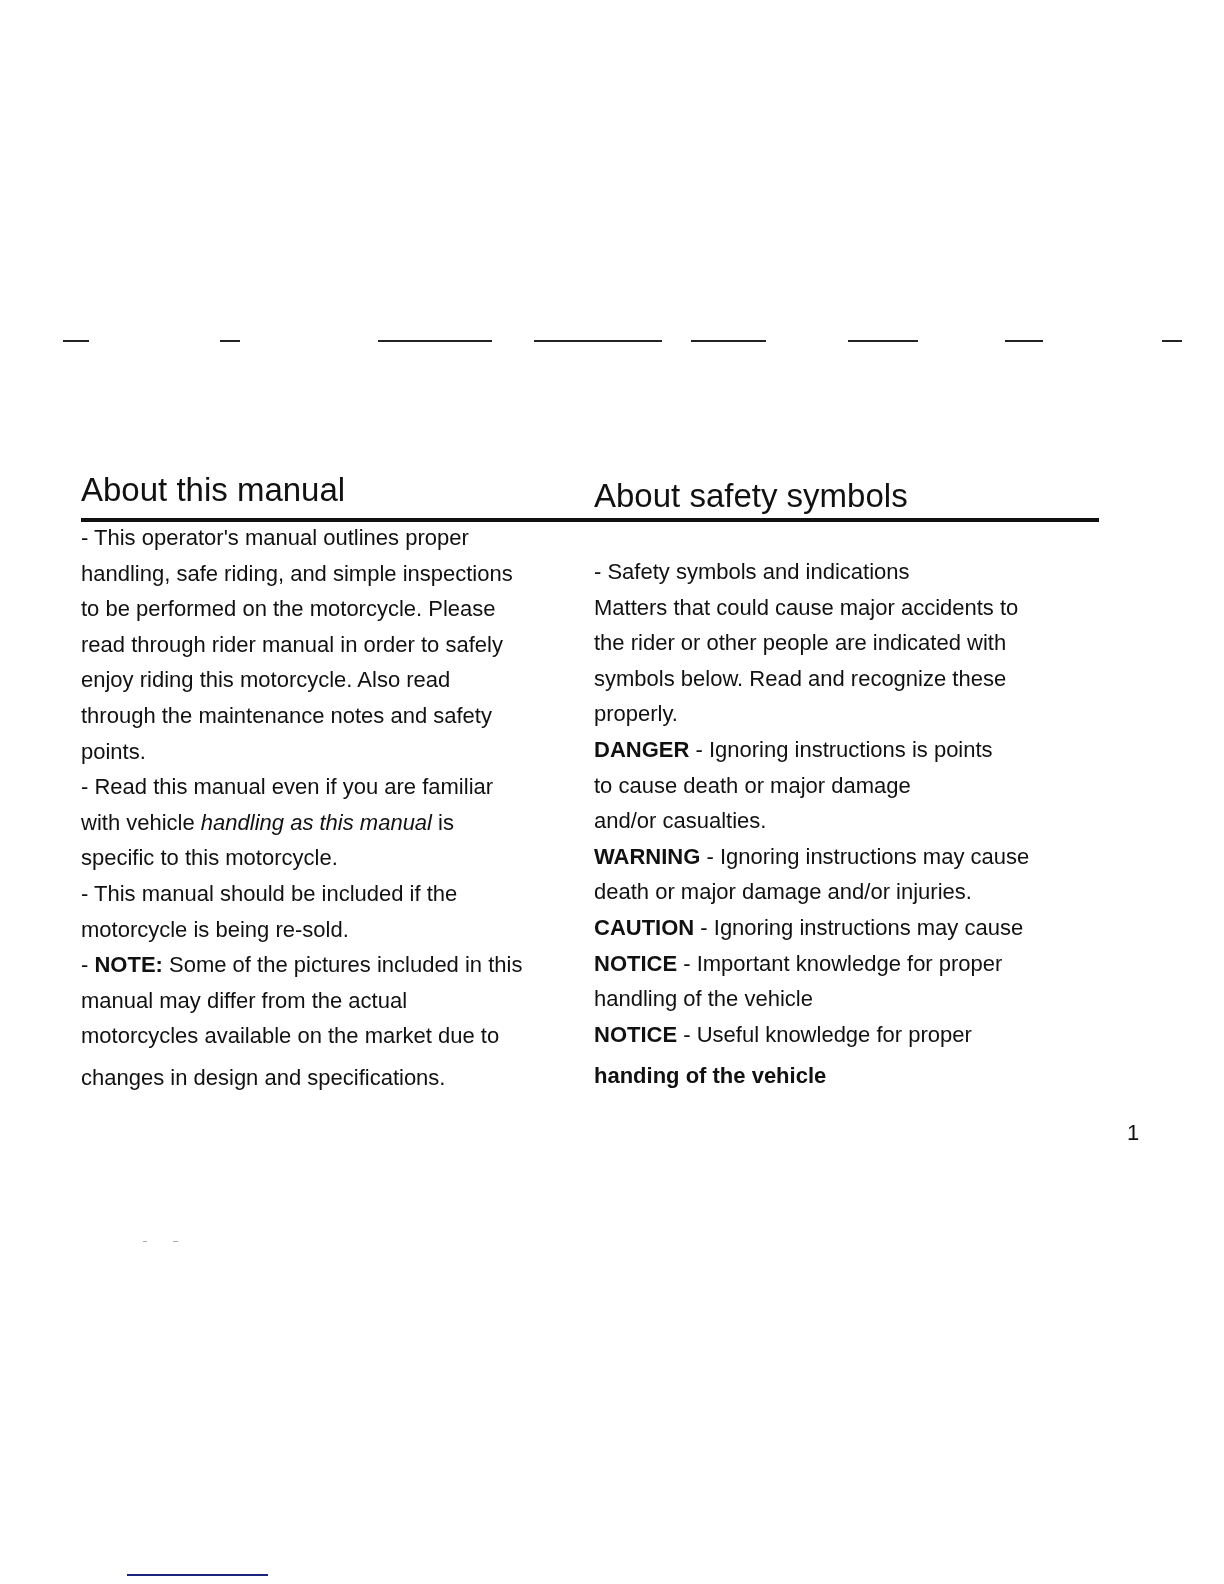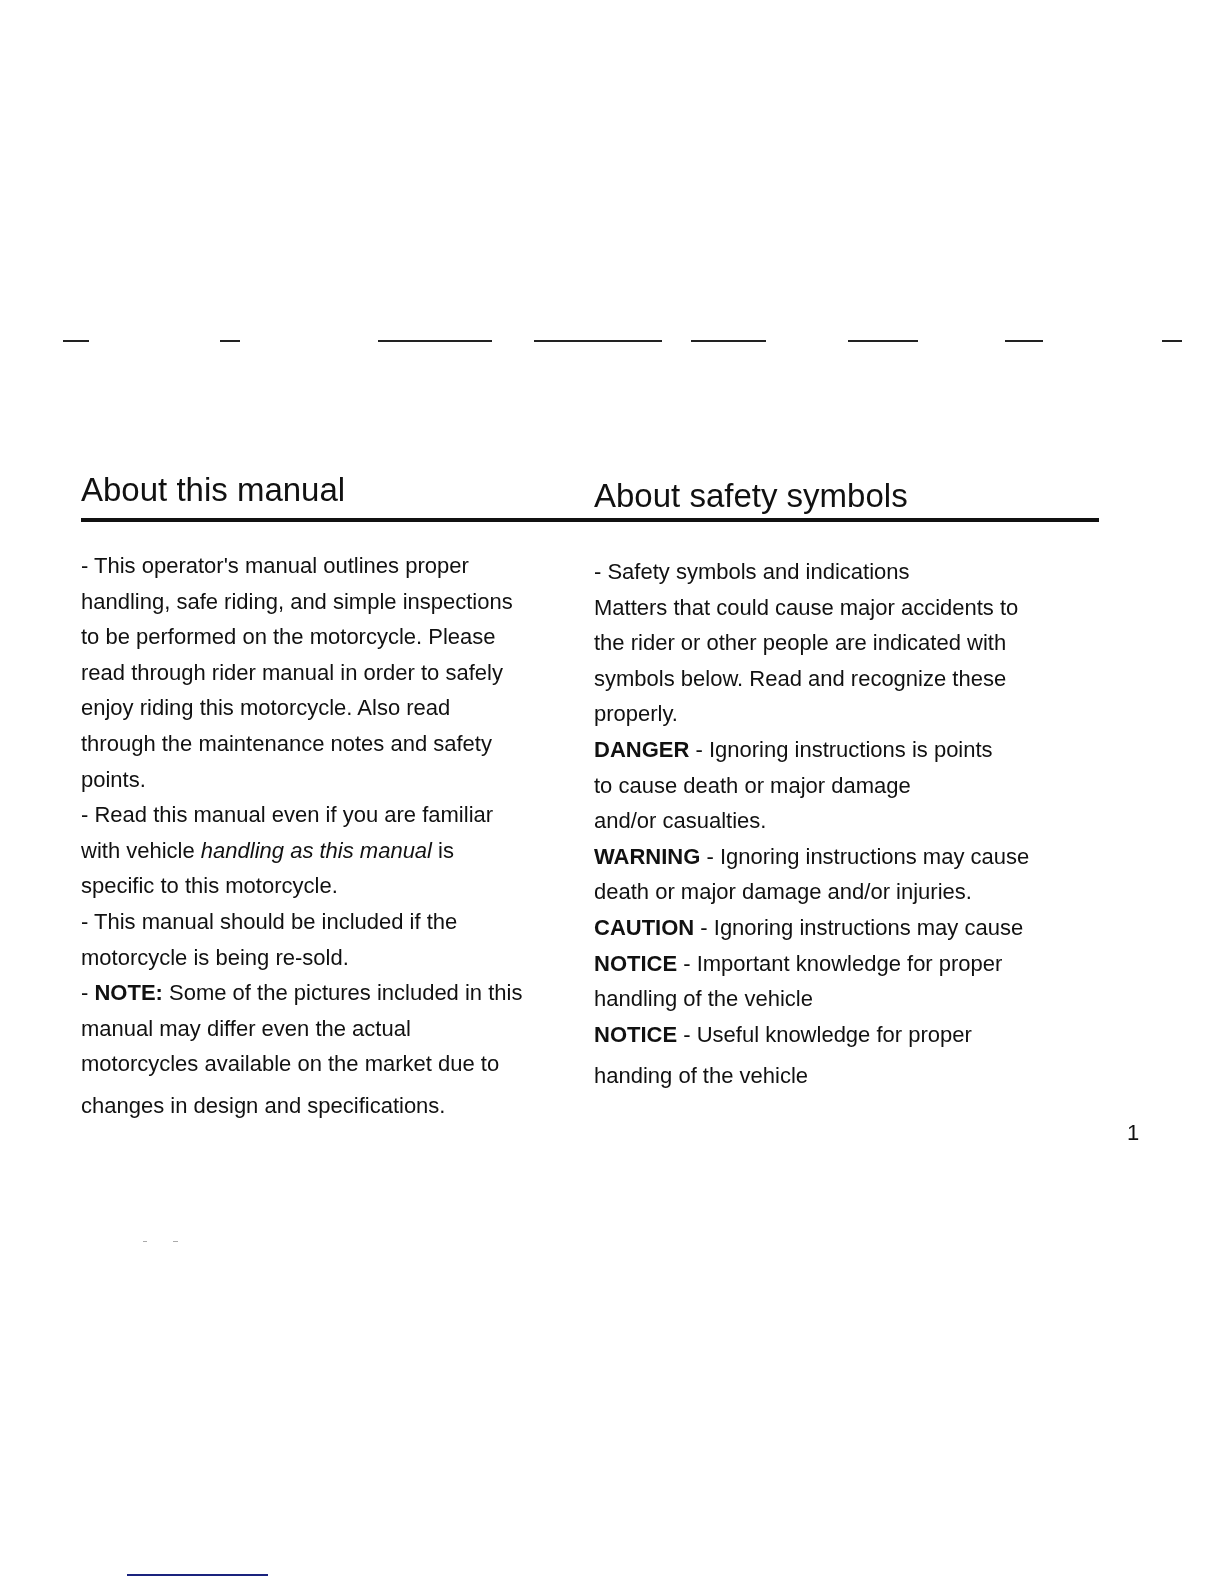--- a/index.html
+++ b/index.html
@@ -5,21 +5,21 @@
     html, body { margin: 0; padding: 0; background: #ffffff; }
     body { width: 1224px; height: 1584px; position: relative; overflow: hidden;
            font-family: "Liberation Sans", sans-serif; color: #111; }
     .dash { position: absolute; height: 2px; background: #222; top: 340px; }
     .col { position: absolute; }
     .col-left { left: 81px; top: 468px; width: 500px; }
     .col-right { left: 594px; top: 474px; width: 510px; }
     .heading { font-weight: normal; font-size: 33px; line-height: 44px; margin: 0; white-space: nowrap; }
     .rule { position: absolute; left: 81px; top: 518px; width: 1018px; height: 4px; background: #111; }
     .body-text { font-size: 22px; line-height: 35.6px; white-space: nowrap; }
-    .left-body { position: absolute; left: 81px; top: 520px; margin-top: 28px; }
+    .left-body { position: absolute; left: 81px; top: 520px; }
     .right-body { position: absolute; left: 594px; top: 526px; margin-top: 28px; }
     .line { display: block; }
     .it { font-style: italic; }
     b { font-weight: bold; }
     .page-num { position: absolute; left: 1127px; top: 1120px; font-size: 22px; }
     .blue-rule { position: absolute; left: 127px; top: 1574px; width: 141px; height: 2px; background: #1a237e; }
     .speck { position: absolute; height: 1px; background: #aaa; top: 1241px; }
   </style>
 </head>
 <body>
@@ -48,21 +48,21 @@
   <span class="line">read through rider manual in order to safely</span>
   <span class="line">enjoy riding this motorcycle. Also read</span>
   <span class="line">through the maintenance notes and safety</span>
   <span class="line">points.</span>
   <span class="line">- Read this manual even if you are familiar</span>
   <span class="line"><span>with vehicle </span><span class="it">handling as this manual</span><span> is</span></span>
   <span class="line">specific to this motorcycle.</span>
   <span class="line">- This manual should be included if the</span>
   <span class="line">motorcycle is being re-sold.</span>
   <span class="line"><span>- </span><b>NOTE:</b><span> Some of the pictures included in this</span></span>
-  <span class="line">manual may differ even the actual</span>
+  <span class="line">manual may differ from the actual</span>
   <span class="line">motorcycles available on the market due to</span>
   <span class="line" style="margin-top:6px;">changes in design and specifications.</span>
 </div>
 
 <div class="right-body body-text">
   <span class="line">- Safety symbols and indications</span>
   <span class="line">Matters that could cause major accidents to</span>
   <span class="line">the rider or other people are indicated with</span>
   <span class="line">symbols below. Read and recognize these</span>
   <span class="line">properly.</span>
@@ -73,21 +73,21 @@
 
   <span class="line"><b>WARNING</b><span> - Ignoring instructions may cause</span></span>
   <span class="line">death or major damage and/or injuries.</span>
 
   <span class="line"><b>CAUTION</b><span> - Ignoring instructions may cause</span></span>
 
   <span class="line"><b>NOTICE</b><span> - Important knowledge for proper</span></span>
   <span class="line">handling of the vehicle</span>
 
   <span class="line"><b>NOTICE</b><span> - Useful knowledge for proper</span></span>
-  <span class="line" style="margin-top:6px;">handing of the vehicle</span>
+  <span class="line" style="margin-top:6px;font-weight:bold;">handing of the vehicle</span>
 </div>
 
 <div class="page-num">1</div>
 
 <div class="speck" style="left:143px;width:4px;"></div>
 <div class="speck" style="left:173px;width:5px;"></div>
 
 <div class="blue-rule"></div>
 
 </body></html>

